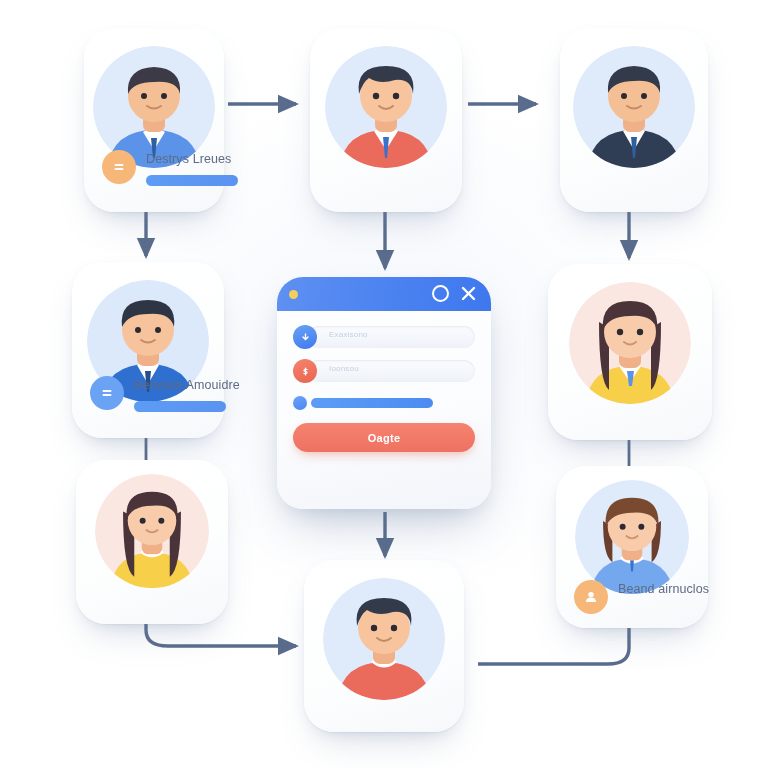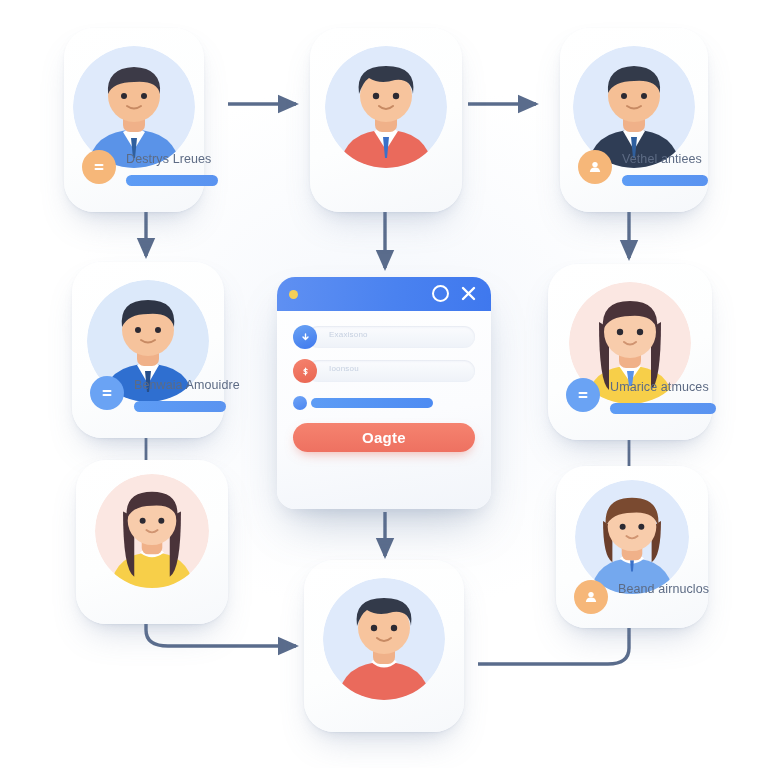--- a/index.html
+++ b/index.html
@@ -71,21 +71,21 @@
     height: 11px;
     border-radius: 6px;
     background: linear-gradient(90deg, #5d9cf5 0%, #5a93f0 100%);
   }
 
   
   .modal {
     position: absolute;
     left: 277px; top: 277px;
     width: 214px; height: 232px;
-    border-radius: 18px;
+    border-radius: 26px;
     background: linear-gradient(170deg,#ffffff 0%, #fbfcfe 60%, #f2f5fa 100%);
     box-shadow:
       0 24px 46px -14px rgba(98,120,155,0.38),
       0 8px 18px -8px rgba(98,120,155,0.22);
     overflow: hidden;
   }
   .modal-titlebar {
     position: relative;
     height: 34px;
     background: linear-gradient(95deg,#5f90f2 0%, #4a82f0 55%, #3f78ee 100%);
@@ -143,21 +143,21 @@
     background: linear-gradient(90deg,#5d9cf5,#4d8bf2);
   }
   .cta {
     position: relative;
     height: 29px;
     border-radius: 15px;
     background: linear-gradient(180deg,#f5836f 0%, #ee7161 100%);
     box-shadow: 0 5px 12px -4px rgba(231,110,92,0.55);
     display: flex; align-items: center; justify-content: center;
     color: #ffffff;
-    font-size: 15px;
+    font-size: 11px;
     font-weight: 700;
     letter-spacing: .3px;
   }
 </style>
 </head>
 <body>
 
 <div id="canvas">
 
   <svg class="wires" viewBox="0 0 768 768">
@@ -179,21 +179,21 @@
       <line x1="629" y1="436" x2="629" y2="468" stroke-width="2.8"></line>
 
       <line x1="385" y1="512" x2="385" y2="556" marker-end="url(#ah)"></line>
 
       <path d="M 146 617 L 146 630 Q 146 646 168 646 L 296 646" marker-end="url(#ah)"></path>
 
       <path d="M 629 627 L 629 648 Q 629 664 608 664 L 478 664"></path>
     </g>
   </svg>
 
-  <div class="card" style="left:64px; top:28px; width:140px; height:184px;text-decoration:underline;">
+  <div class="card" style="left:84px; top:28px; width:140px; height:184px;text-decoration:underline;">
     <div class="avatar-wrap">
       <svg viewBox="0 0 122 122">
         <circle cx="61" cy="61" r="61" fill="#dfeafb"></circle>
         <path d="M14 122 Q20 84 61 84 Q102 84 108 122 Z" fill="#5a93e8"></path>
         <path d="M50 86 L61 104 L72 86 L61 80 Z" fill="#ffffff"></path>
         <path d="M58 92 L64 92 L62 112 L60 112 Z" fill="#2f5f9e"></path>
         <rect x="50" y="66" width="22" height="20" rx="7" fill="#f0b189"></rect>
         <circle cx="61" cy="50" r="26" fill="#f5bf95"></circle>
         <path d="M35 48 Q33 22 61 21 Q89 22 87 48 Q84 34 61 36 Q40 36 35 48 Z" fill="#3c3a47"></path>
         <circle cx="51" cy="50" r="3" fill="#2c2a33"></circle>
@@ -238,30 +238,20 @@
         <path d="M50 85 L61 104 L72 85 L61 79 Z" fill="#ffffff"></path>
         <path d="M58 91 L64 91 L62 112 L60 112 Z" fill="#2f5f9e"></path>
         <rect x="50" y="66" width="22" height="20" rx="7" fill="#f0b189"></rect>
         <circle cx="61" cy="50" r="26" fill="#f5bf95"></circle>
         <path d="M35 47 Q33 21 61 20 Q89 21 87 47 Q83 33 61 35 Q41 35 35 47 Z" fill="#333a4a"></path>
         <circle cx="51" cy="50" r="3" fill="#2c2a33"></circle>
         <circle cx="71" cy="50" r="3" fill="#2c2a33"></circle>
         <path d="M54 60 Q61 65 68 60" stroke="#c78a63" stroke-width="2" fill="none" stroke-linecap="round"></path>
       </svg>
     </div>
-    <div class="card-foot">
-      <div class="badge" style="background:#f6b779;">
-        <svg width="16" height="16" viewBox="0 0 16 16">
-          <circle cx="8" cy="5.6" r="2.7" fill="#fff"></circle>
-          <path d="M2.8 13 Q3.4 8.6 8 8.6 Q12.6 8.6 13.2 13 Z" fill="#fff"></path>
-        </svg>
-      </div>
-      <div class="card-label">Vethel antiees</div>
-      <div class="card-bar" style="width:86px;"></div>
-    </div>
   </div>
 
   <div class="card" style="left:72px; top:262px; width:152px; height:176px;">
     <div class="avatar-wrap">
       <svg viewBox="0 0 122 122">
         <circle cx="61" cy="61" r="61" fill="#dce9fa"></circle>
         <path d="M14 122 Q20 84 61 84 Q102 84 108 122 Z" fill="#2f6fd0"></path>
         <path d="M50 85 L61 104 L72 85 L61 79 Z" fill="#ffffff"></path>
         <path d="M58 91 L64 91 L62 112 L60 112 Z" fill="#274f8a"></path>
         <rect x="50" y="66" width="22" height="20" rx="7" fill="#f0b189"></rect>
@@ -293,30 +283,20 @@
         <path d="M58 89 L65 89 L63 104 L60 104 Z" fill="#5a93e8"></path>
         <path d="M30 40 Q30 100 40 108 L40 46 Z" fill="#4a3339"></path>
         <path d="M92 40 Q92 100 82 108 L82 46 Z" fill="#4a3339"></path>
         <rect x="50" y="66" width="22" height="20" rx="7" fill="#f0b189"></rect>
         <circle cx="61" cy="50" r="26" fill="#f8ccab"></circle>
         <path d="M34 48 Q31 19 61 19 Q91 19 88 48 Q84 32 61 34 Q40 34 34 48 Z" fill="#4a3339"></path>
         <circle cx="51" cy="50" r="3.2" fill="#2c2a33"></circle>
         <circle cx="71" cy="50" r="3.2" fill="#2c2a33"></circle>
         <path d="M55 60 Q61 65 67 60" stroke="#d09471" stroke-width="2" fill="none" stroke-linecap="round"></path>
       </svg>
-    </div>
-    <div class="card-foot">
-      <div class="badge" style="background:#6aa3f4;">
-        <svg width="16" height="16" viewBox="0 0 16 16">
-          <rect x="3.5" y="5" width="9" height="2" rx="1" fill="#fff"></rect>
-          <rect x="3.5" y="9" width="9" height="2" rx="1" fill="#fff"></rect>
-        </svg>
-      </div>
-      <div class="card-label">Umarice atmuces</div>
-      <div class="card-bar" style="width:106px;"></div>
     </div>
   </div>
 
   <div class="card" style="left:76px; top:460px; width:152px; height:164px;">
     <div class="avatar-wrap" style="top:14px; width:114px; height:114px;">
       <svg viewBox="0 0 122 122" style="width:114px;height:114px;">
         <circle cx="61" cy="61" r="61" fill="#fbe7e2"></circle>
         <path d="M16 122 Q22 84 61 84 Q100 84 106 122 Z" fill="#f7cf49"></path>
         <path d="M48 84 Q61 94 74 84 Q70 80 61 80 Q52 80 48 84 Z" fill="#ffffff"></path>
         <path d="M30 40 Q30 102 42 110 L42 46 Z" fill="#4a3339"></path>

